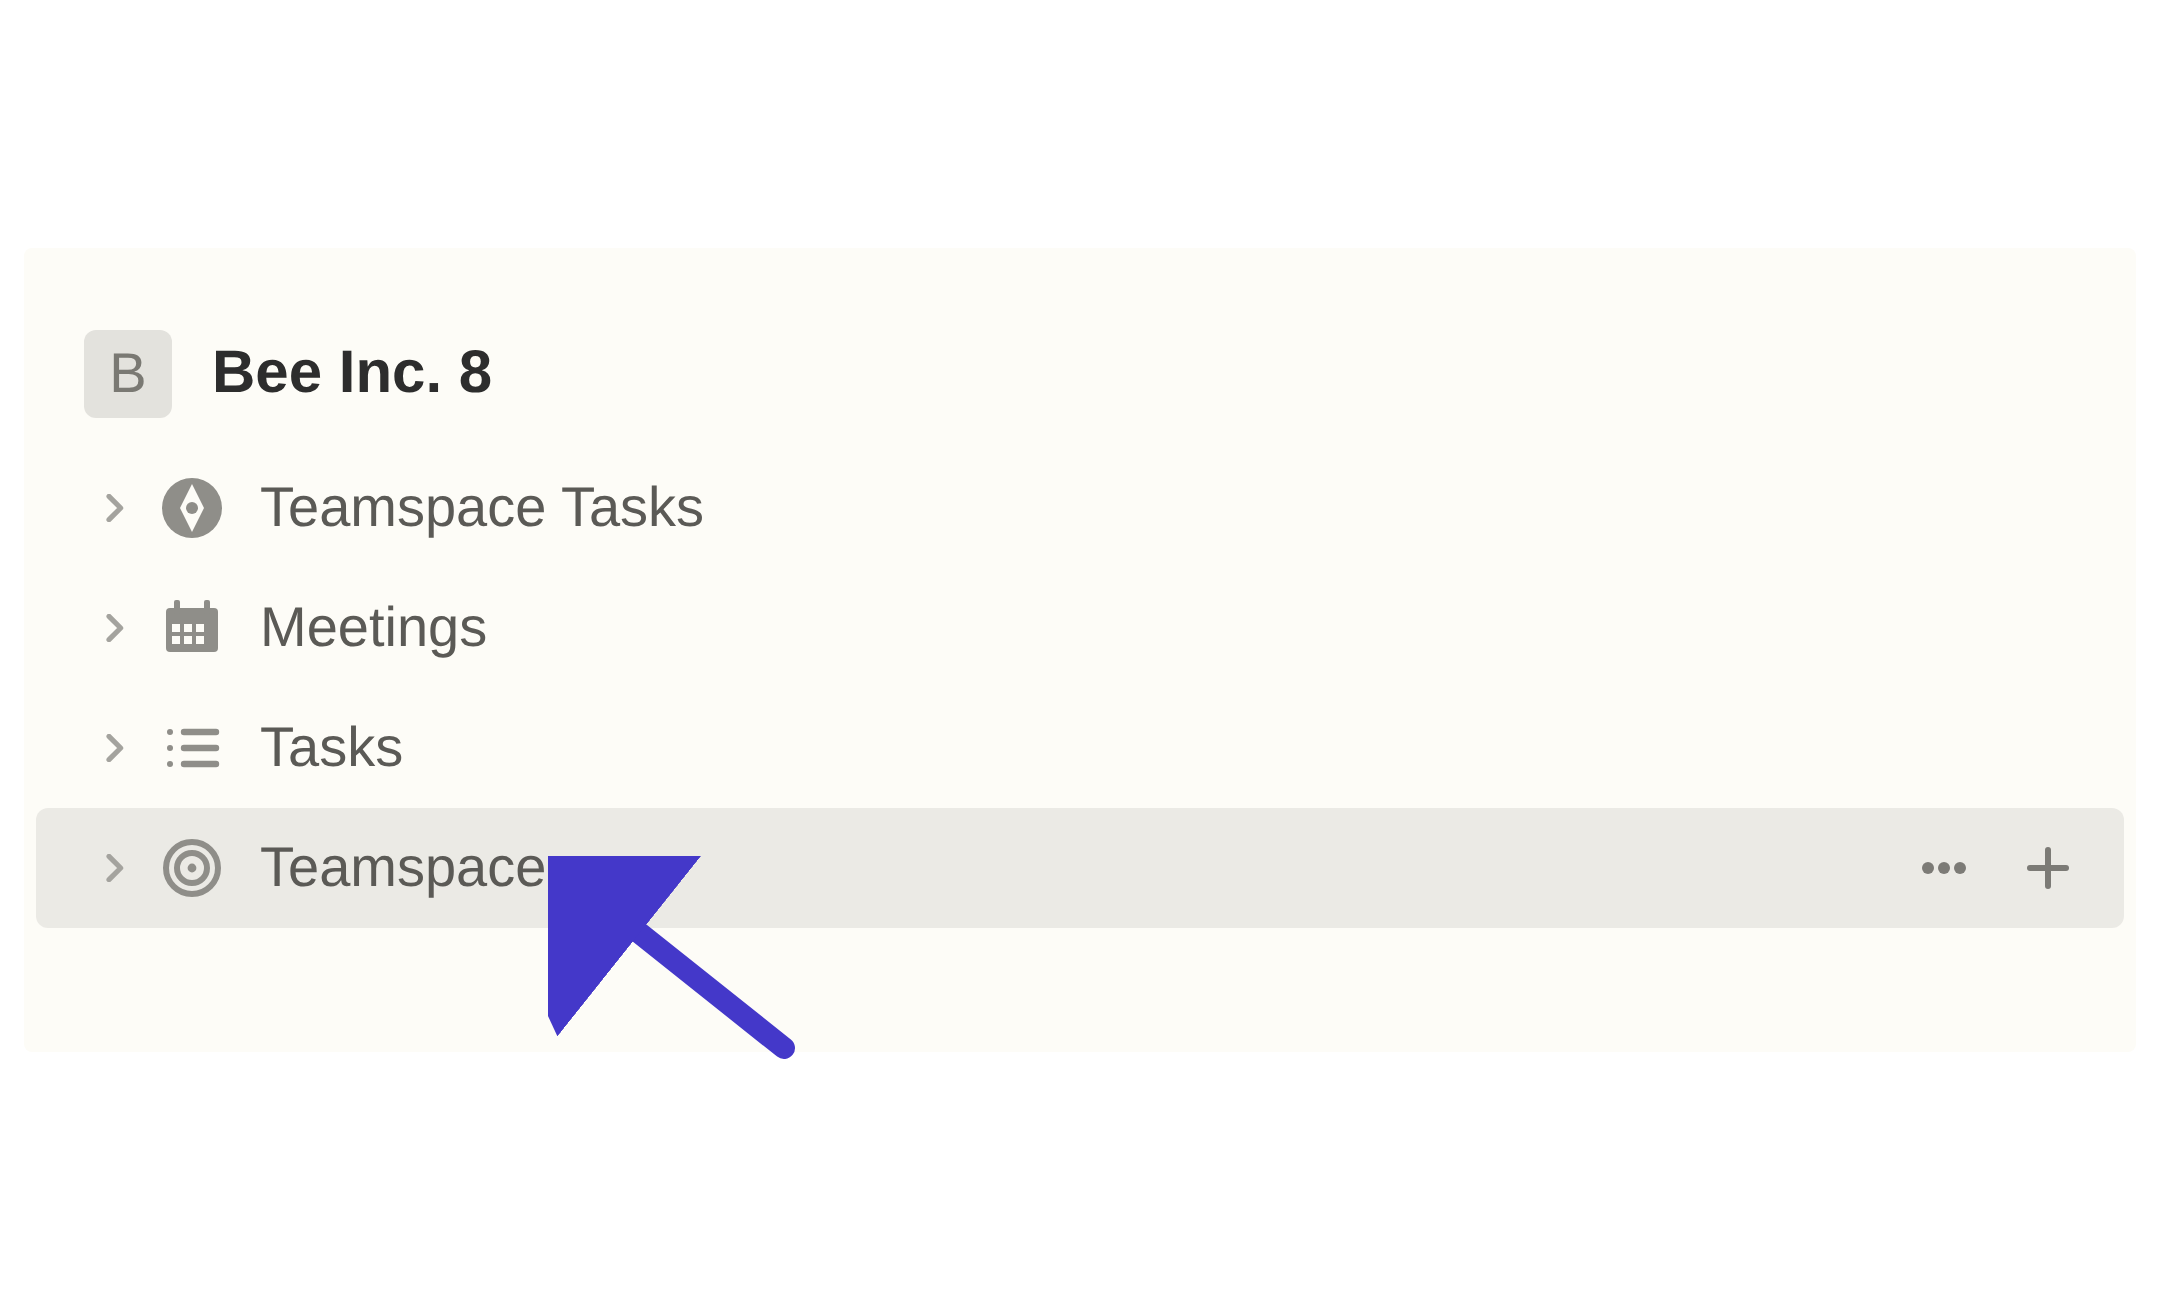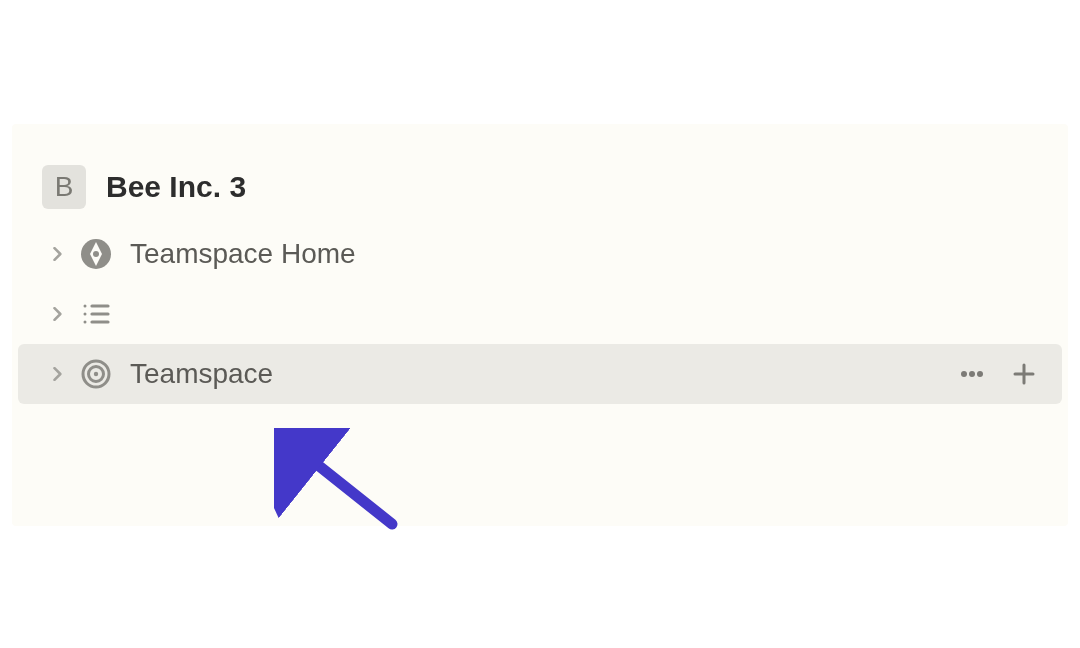--- a/index.html
+++ b/index.html
@@ -111,56 +111,78 @@
   </style>
 </head>
 <body>
 
 <div class="panel">
 
   <div class="workspace-header">
     <div class="workspace-badge">
       <span>B</span>
     </div>
-    <div class="workspace-title">Bee Inc. 3</div>
+    <div class="workspace-title">Bee Inc. 8</div>
   </div>
 
   <div class="nav-item">
     <span class="chevron">
       <svg viewBox="0 0 12 12" fill="none">
           <path d="M3 1 L8 6 L3 11" stroke="currentColor" stroke-width="2.2" stroke-linecap="round" stroke-linejoin="round"></path>
         </svg>
     </span>
     <span class="page-icon">
       <svg viewBox="0 0 32 32">
           <circle cx="16" cy="16" r="15" fill="currentColor"></circle>
           <path d="M16 4 L22 16 L16 28 L10 16 Z" fill="#fdfcf7"></path>
           <circle cx="16" cy="16" r="3" fill="currentColor"></circle>
         </svg>
     </span>
-    <span class="page-label">Teamspace Home</span>
-  </div>
-
+    <span class="page-label">Teamspace Tasks</span>
+  </div>
+
+  <div class="nav-item">
+    <span class="chevron">
+      <svg viewBox="0 0 12 12" fill="none">
+          <path d="M3 1 L8 6 L3 11" stroke="currentColor" stroke-width="2.2" stroke-linecap="round" stroke-linejoin="round"></path>
+        </svg>
+    </span>
+    <span class="page-icon">
+      <svg viewBox="0 0 32 32" fill="currentColor">
+        <rect x="3" y="6" width="26" height="22" rx="2"></rect>
+        <rect x="7" y="2" width="3" height="7" rx="1"></rect>
+        <rect x="22" y="2" width="3" height="7" rx="1"></rect>
+        <rect x="6" y="14" width="4" height="4" fill="#fdfcf7"></rect>
+        <rect x="12" y="14" width="4" height="4" fill="#fdfcf7"></rect>
+        <rect x="18" y="14" width="4" height="4" fill="#fdfcf7"></rect>
+        <rect x="6" y="20" width="4" height="4" fill="#fdfcf7"></rect>
+        <rect x="12" y="20" width="4" height="4" fill="#fdfcf7"></rect>
+        <rect x="18" y="20" width="4" height="4" fill="#fdfcf7"></rect>
+      </svg>
+    </span>
+    <span class="page-label">Meetings</span>
+  </div>
 
   <div class="nav-item">
     <span class="chevron">
       <svg viewBox="0 0 12 12" fill="none">
           <path d="M3 1 L8 6 L3 11" stroke="currentColor" stroke-width="2.2" stroke-linecap="round" stroke-linejoin="round"></path>
         </svg>
     </span>
     <span class="page-icon">
       <svg viewBox="0 0 32 32" fill="none" stroke="currentColor" stroke-width="3.2" stroke-linecap="round">
         <circle cx="5" cy="8" r="1.5" fill="currentColor" stroke="none"></circle>
         <line x1="12" y1="8" x2="28" y2="8"></line>
         <circle cx="5" cy="16" r="1.5" fill="currentColor" stroke="none"></circle>
         <line x1="12" y1="16" x2="28" y2="16"></line>
         <circle cx="5" cy="24" r="1.5" fill="currentColor" stroke="none"></circle>
         <line x1="12" y1="24" x2="28" y2="24"></line>
       </svg>
     </span>
+    <span class="page-label">Tasks</span>
   </div>
 
   <div class="nav-item hovered">
     <span class="chevron">
       <svg viewBox="0 0 12 12" fill="none">
           <path d="M3 1 L8 6 L3 11" stroke="currentColor" stroke-width="2.2" stroke-linecap="round" stroke-linejoin="round"></path>
         </svg>
     </span>
     <span class="page-icon">
       <svg viewBox="0 0 32 32" fill="none" stroke="currentColor" stroke-width="3">

